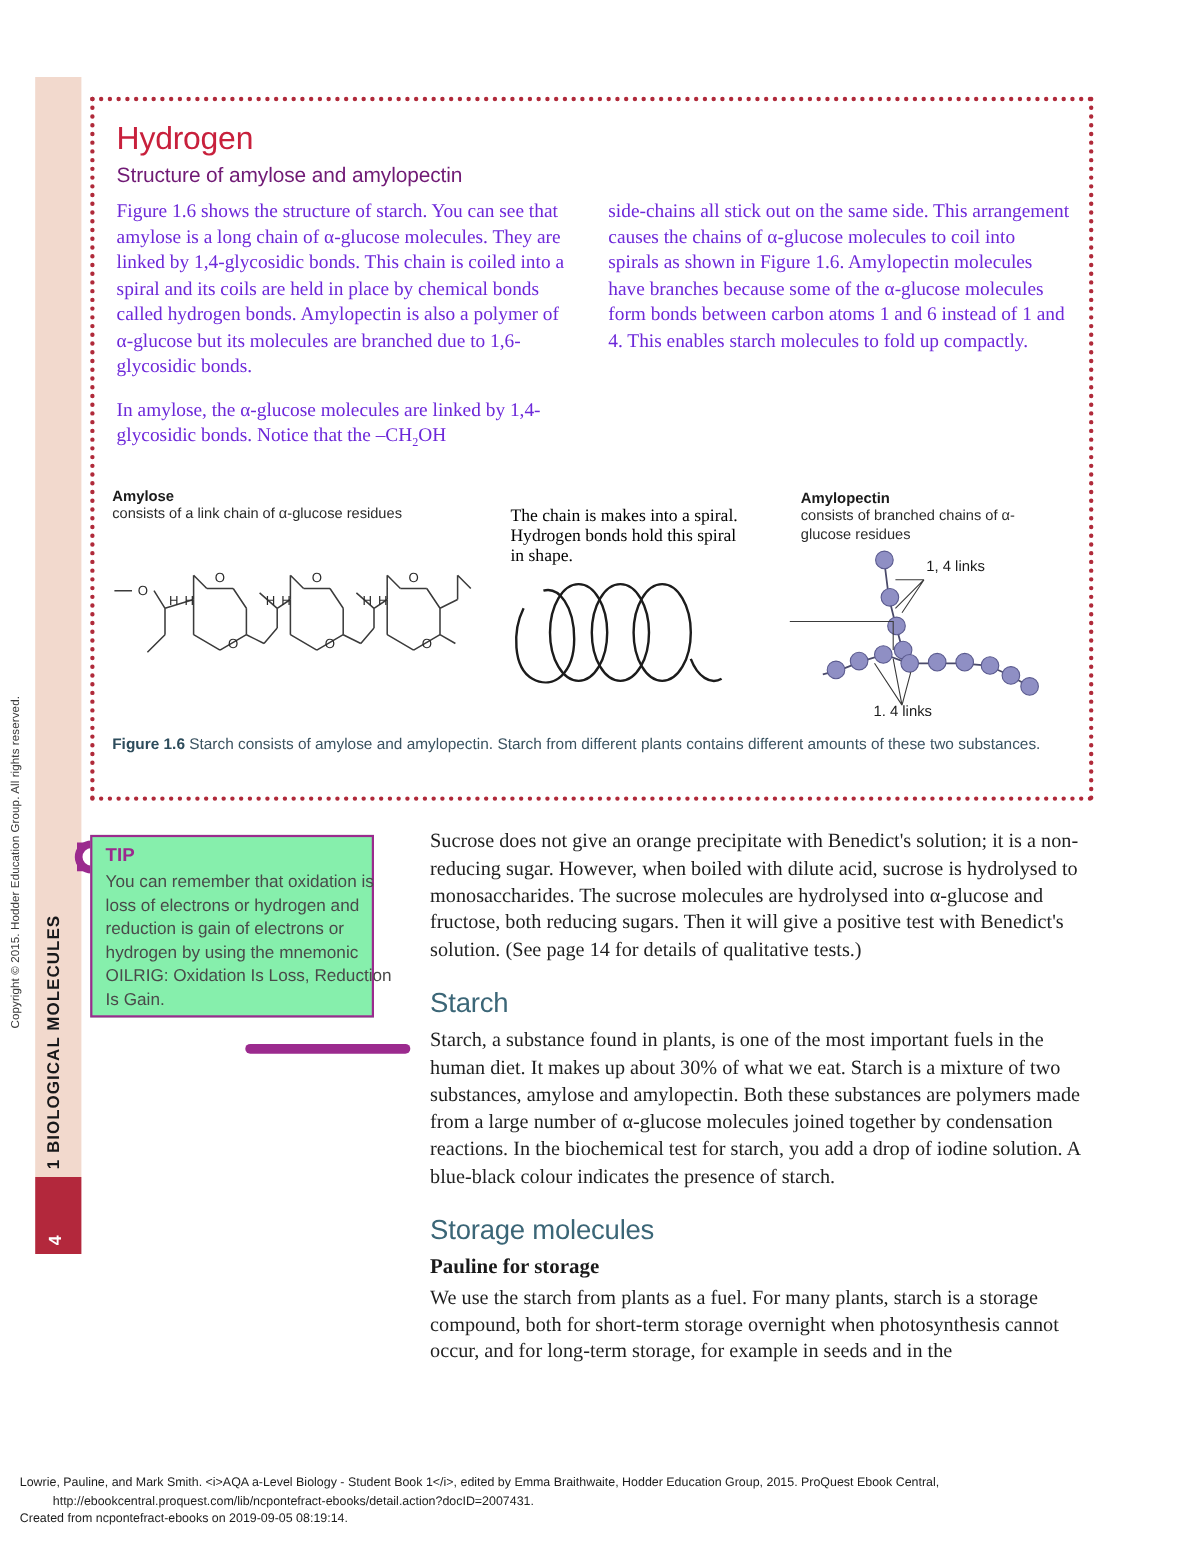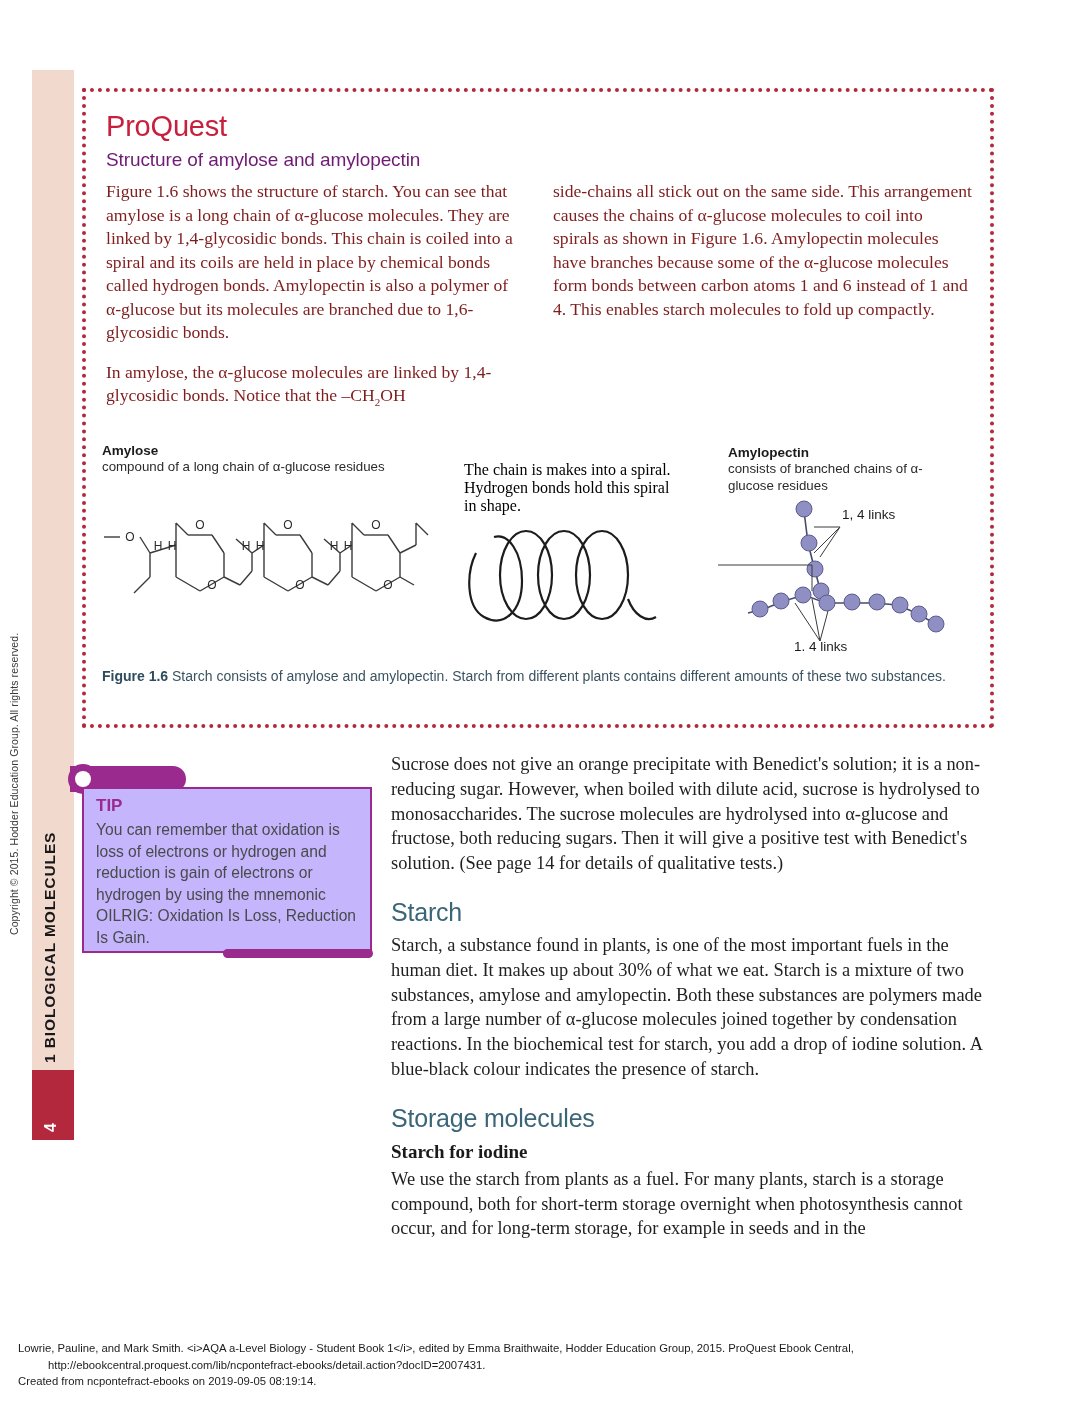--- a/index.html
+++ b/index.html
@@ -113,21 +113,21 @@
     display: flex;
     gap: 28px;
   }
   .ext-col {
     width: 428px;
   }
   .body-serif {
     font-family: "Liberation Serif", serif;
     font-size: 17.6px;
     line-height: 23.5px;
-    color: #7f1d1d;
+    color: #6d28d9;
     margin: 0;
   }
   .body-serif + .body-serif { margin-top: 16px; }
   sub { font-size: 11px; }
 
   
   #figure-area {
     position: absolute;
     left: 102px;
     top: 443px;
@@ -168,26 +168,26 @@
   }
   #figure-caption .cap-num {
     font-weight: bold;
     color: #2d4c5c;
   }
 
   
   #tip-box {
     position: absolute;
     left: 82px;
-    top: 787px;
-    width: 290px;
+    top: 759px;
+    width: 258px;
     height: 166px;
     border: 2px solid #9b2a8e;
     box-sizing: border-box;
-    background: #c4b5fd;
+    background: #86efac;
   }
   #tip-tab {
     position: absolute;
     left: 70px;
     top: 766px;
     width: 116px;
     height: 26px;
     background: #9b2a8e;
     border-radius: 0 13px 13px 0;
   }
@@ -284,39 +284,39 @@
 
 <div id="copyright-strip">Copyright © 2015. Hodder Education Group. All rights reserved.</div>
 <div id="side-band"></div>
 <div id="side-chapter-label">1  BIOLOGICAL MOLECULES</div>
 <div id="page-number-block">
   <div id="page-number">4</div>
 </div>
 
 <div id="extension-box">
   <div id="extension-inner">
-    <h1 class="ext-title">ProQuest</h1>
+    <h1 class="ext-title">Hydrogen</h1>
     <h2 class="ext-subtitle">Structure of amylose and amylopectin</h2>
     <div class="ext-cols">
       <div class="ext-col">
         <p class="body-serif">Figure 1.6 shows the structure of starch. You can see that amylose is a long chain of α-glucose molecules. They are linked by 1,4-glycosidic bonds. This chain is coiled into a spiral and its coils are held in place by chemical bonds called hydrogen bonds. Amylopectin is also a polymer of α-glucose but its molecules are branched due to 1,6-glycosidic bonds.</p>
         <p class="body-serif"><span>In amylose, the α-glucose molecules are linked by 1,4-glycosidic bonds. Notice that the –CH</span><sub>2</sub><span>OH</span></p>
       </div>
       <div class="ext-col">
         <p class="body-serif">side-chains all stick out on the same side. This arrangement causes the chains of α-glucose molecules to coil into spirals as shown in Figure 1.6. Amylopectin molecules have branches because some of the α-glucose molecules form bonds between carbon atoms 1 and 6 instead of 1 and 4. This enables starch molecules to fold up compactly.</p>
       </div>
     </div>
   </div>
 </div>
 
 <div id="figure-area">
 
   <div id="amylose-label">
     <p class="fig-label-bold">Amylose</p>
-    <p class="fig-label-reg">compound of a long chain of α-glucose residues</p>
+    <p class="fig-label-reg">consists of a link chain of α-glucose residues</p>
   </div>
 
   <div id="spiral-label">The chain is makes into a spiral. Hydrogen bonds hold this spiral in shape.</div>
 
   <div id="amylopectin-label">
     <p class="fig-label-bold">Amylopectin</p>
     <p class="fig-label-reg">consists of branched chains of α-glucose residues</p>
   </div>
 
   <svg id="amylose-svg" width="330" height="105" viewBox="0 0 330 105">
@@ -416,21 +416,21 @@
   <div id="tip-heading">TIP</div>
   <div id="tip-text">You can remember that oxidation is loss of electrons or hydrogen and reduction is gain of electrons or hydrogen by using the mnemonic OILRIG: Oxidation Is Loss, Reduction Is Gain.</div>
 </div>
 <div id="tip-bottom-bar"></div>
 
 <div id="main-column">
   <p class="body-serif">Sucrose does not give an orange precipitate with Benedict's solution; it is a non-reducing sugar. However, when boiled with dilute acid, sucrose is hydrolysed to monosaccharides. The sucrose molecules are hydrolysed into α-glucose and fructose, both reducing sugars. Then it will give a positive test with Benedict's solution. (See page 14 for details of qualitative tests.)</p>
   <h2 class="h-teal">Starch</h2>
   <p class="body-serif">Starch, a substance found in plants, is one of the most important fuels in the human diet. It makes up about 30% of what we eat. Starch is a mixture of two substances, amylose and amylopectin. Both these substances are polymers made from a large number of α-glucose molecules joined together by condensation reactions. In the biochemical test for starch, you add a drop of iodine solution. A blue-black colour indicates the presence of starch.</p>
   <h2 class="h-teal">Storage molecules</h2>
-  <h3 class="h-serif-bold">Starch for iodine</h3>
+  <h3 class="h-serif-bold">Pauline for storage</h3>
   <p class="body-serif">We use the starch from plants as a fuel. For many plants, starch is a storage compound, both for short-term storage overnight when photosynthesis cannot occur, and for long-term storage, for example in seeds and in the</p>
 </div>
 
 <div id="footer-citation">
   <span>Lowrie, Pauline, and Mark Smith. &lt;i&gt;AQA a-Level Biology - Student Book 1&lt;/i&gt;, edited by Emma Braithwaite, Hodder Education Group, 2015. ProQuest Ebook Central,</span>
   <span class="indent">http://ebookcentral.proquest.com/lib/ncpontefract-ebooks/detail.action?docID=2007431.</span>
   <span>Created from ncpontefract-ebooks on 2019-09-05 08:19:14.</span>
 </div>
 
 </body></html>

